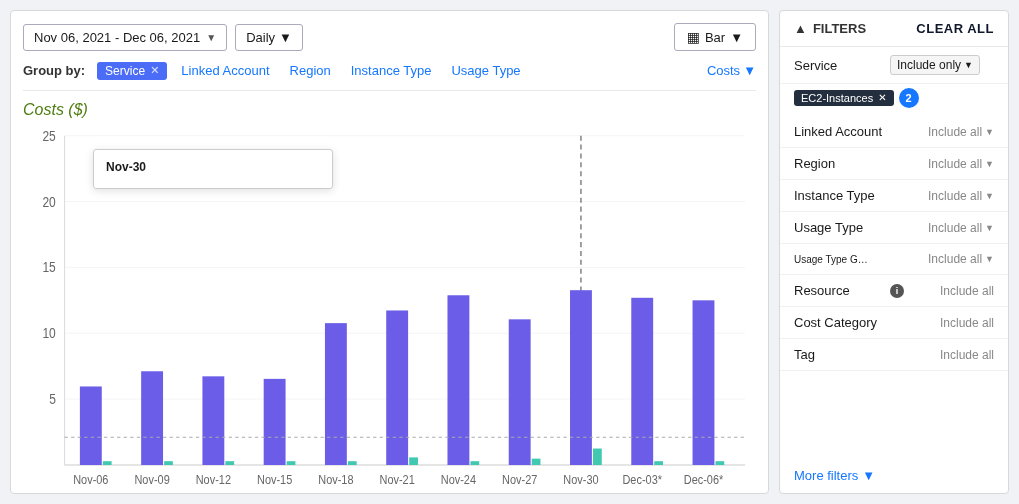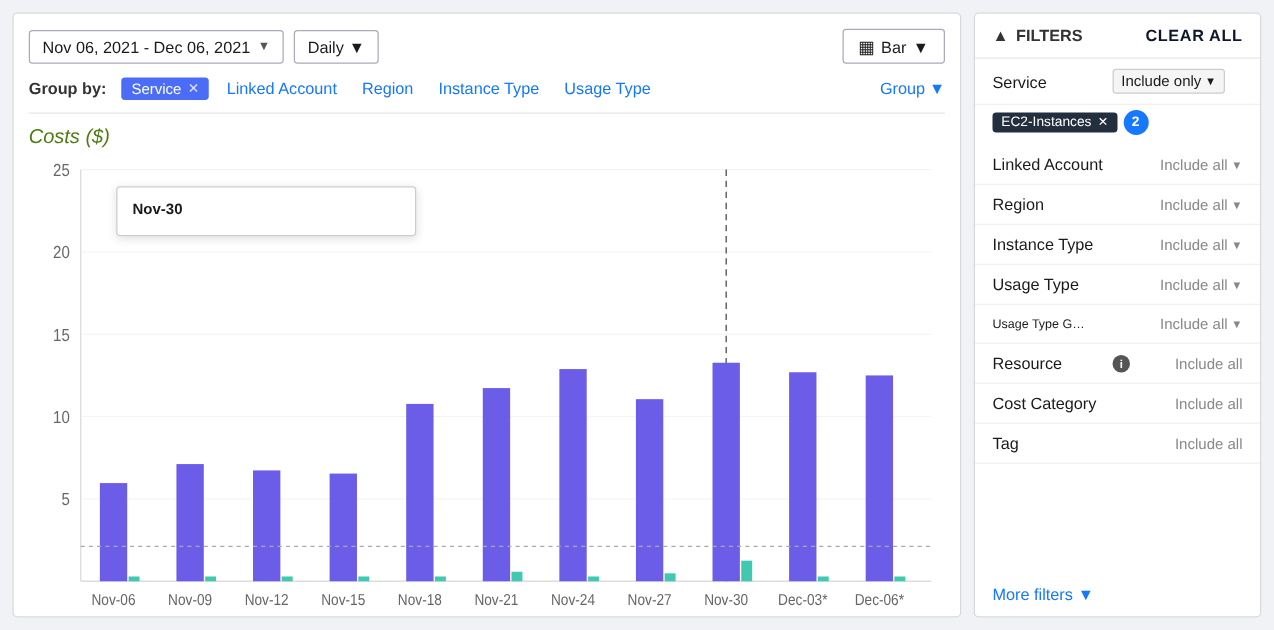--- a/index.html
+++ b/index.html
@@ -84,21 +84,21 @@
       <span class="group-label">Group by:</span>
       <div class="tag-chip">
         <span>Service</span>
         <span class="x">✕</span>
       </div>
       <a class="group-link">Linked Account</a>
       <a class="group-link">Region</a>
       <a class="group-link">Instance Type</a>
       <a class="group-link">Usage Type</a>
       <div class="more-btn">
-        <span>Group</span>
+        <span>Costs</span>
         <span>▼</span>
       </div>
     </div>
 
     <div class="chart-area">
       <div class="y-label">Costs ($)</div>
 
       
       <div class="tooltip-box">
         <div class="tooltip-title">Nov-30</div>

